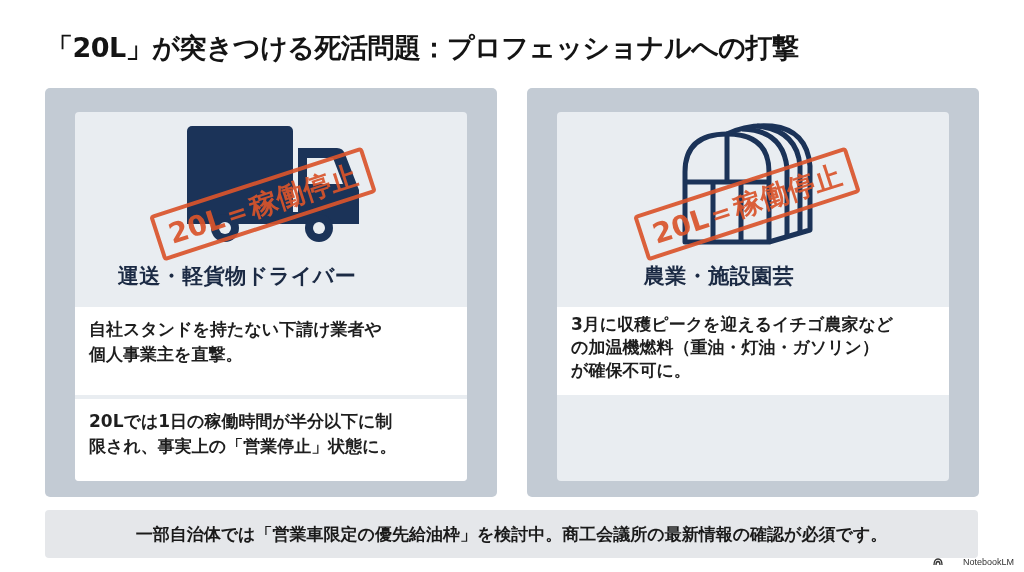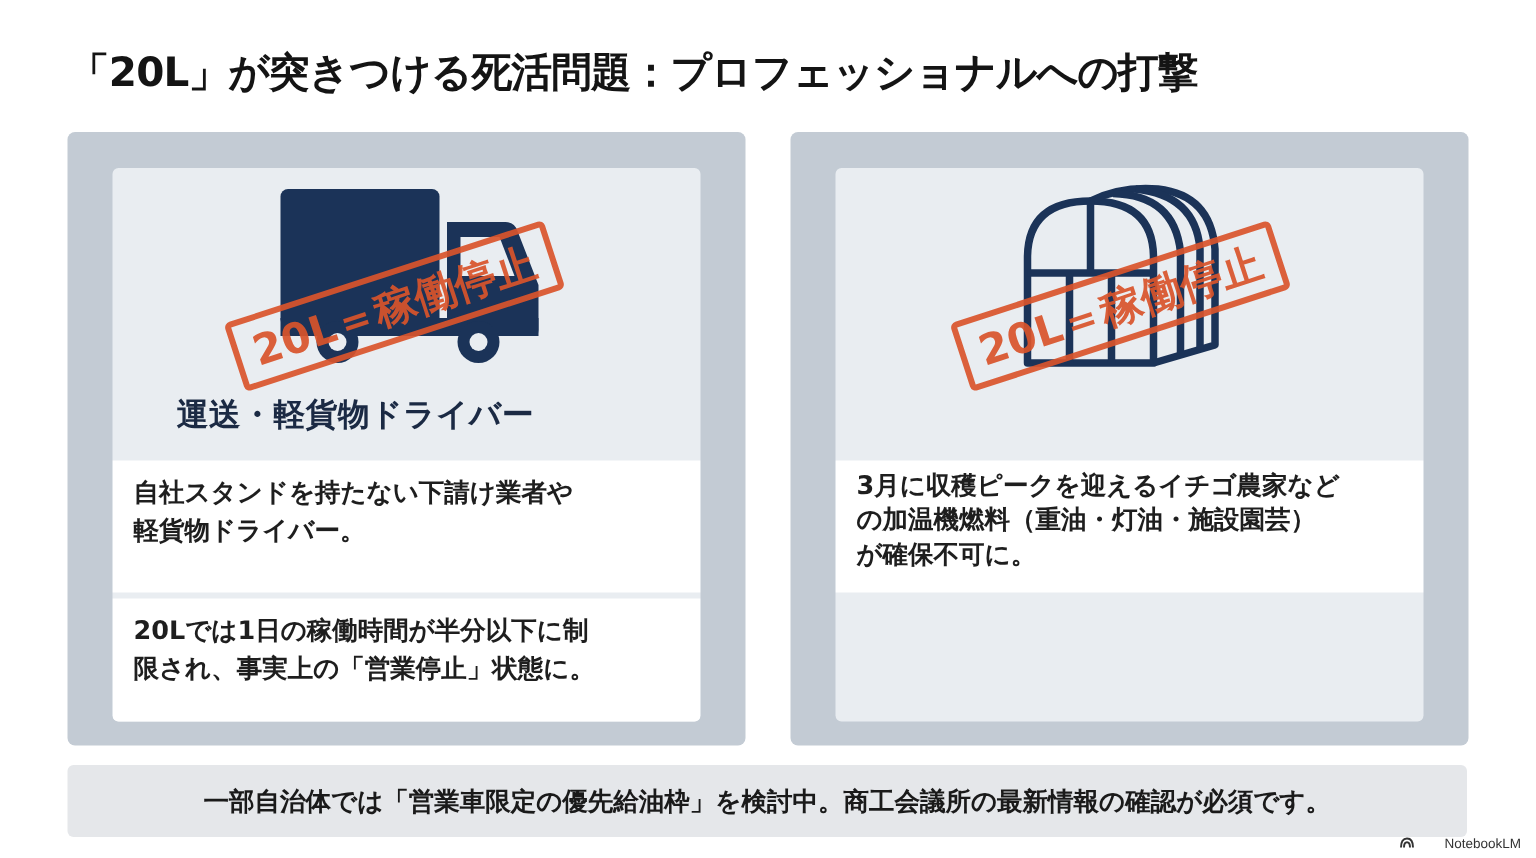--- a/index.html
+++ b/index.html
@@ -85,21 +85,21 @@
 
         <g transform="translate(188 92) rotate(-18)">
           <rect x="-110" y="-22" width="220" height="44" fill="none" stroke="#d9542b" stroke-width="4" rx="2" opacity="0.92"></rect>
           <text class="stamp-text" x="0" y="10" text-anchor="middle" font-size="28" fill="#d9542b" opacity="0.92">20L＝稼働停止</text>
         </g>
       </svg>
     </div>
     <div class="category">運送・軽貨物ドライバー</div>
     <div class="card c1">
       <p>自社スタンドを持たない下請け業者や
-軽貨物ドライバー。</p>
+個人事業主を直撃。</p>
     </div>
     <div class="card c2">
       <p>20Lでは1日の稼働時間が半分以下に制
 限され、事実上の「営業停止」状態に。</p>
     </div>
   </div>
 </div>
 
 <div class="panel right">
   <div class="inner">
@@ -118,23 +118,24 @@
           <line x1="184" y1="70" x2="184" y2="130"></line>
           <line x1="170" y1="22" x2="170" y2="70"></line>
         </g>
 
         <g transform="translate(190 92) rotate(-18)">
           <rect x="-110" y="-22" width="220" height="44" fill="none" stroke="#d9542b" stroke-width="4" rx="2" opacity="0.92"></rect>
           <text class="stamp-text" x="0" y="10" text-anchor="middle" font-size="28" fill="#d9542b" opacity="0.92">20L＝稼働停止</text>
         </g>
       </svg>
     </div>
+    <div class="category">農業・施設園芸</div>
     <div class="card c1">
       <p style="line-height:23px; margin-top:-4px;">3月に収穫ピークを迎えるイチゴ農家など
-の加温機燃料（重油・灯油・施設園芸）
+の加温機燃料（重油・灯油・ガソリン）
 が確保不可に。</p>
     </div>
   </div>
 </div>
 
 <div class="bottom-bar">
   <span>一部自治体では「営業車限定の優先給油枠」を検討中。商工会議所の最新情報の確認が必須です。</span>
 </div>
 
 <div class="watermark">

